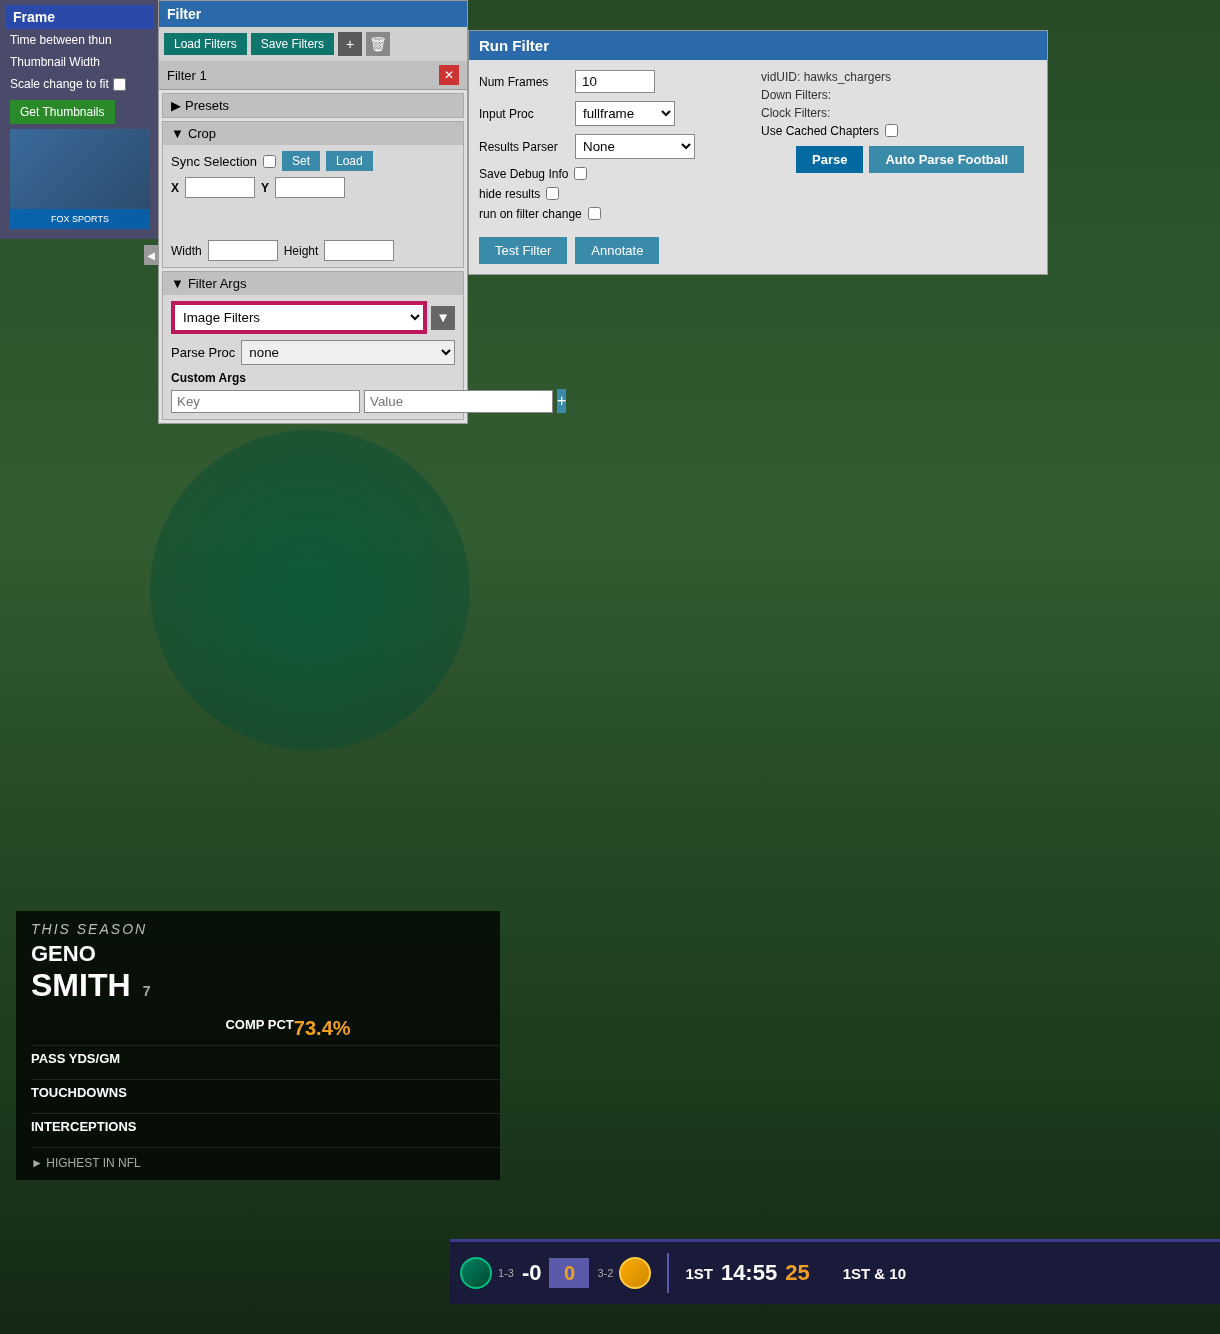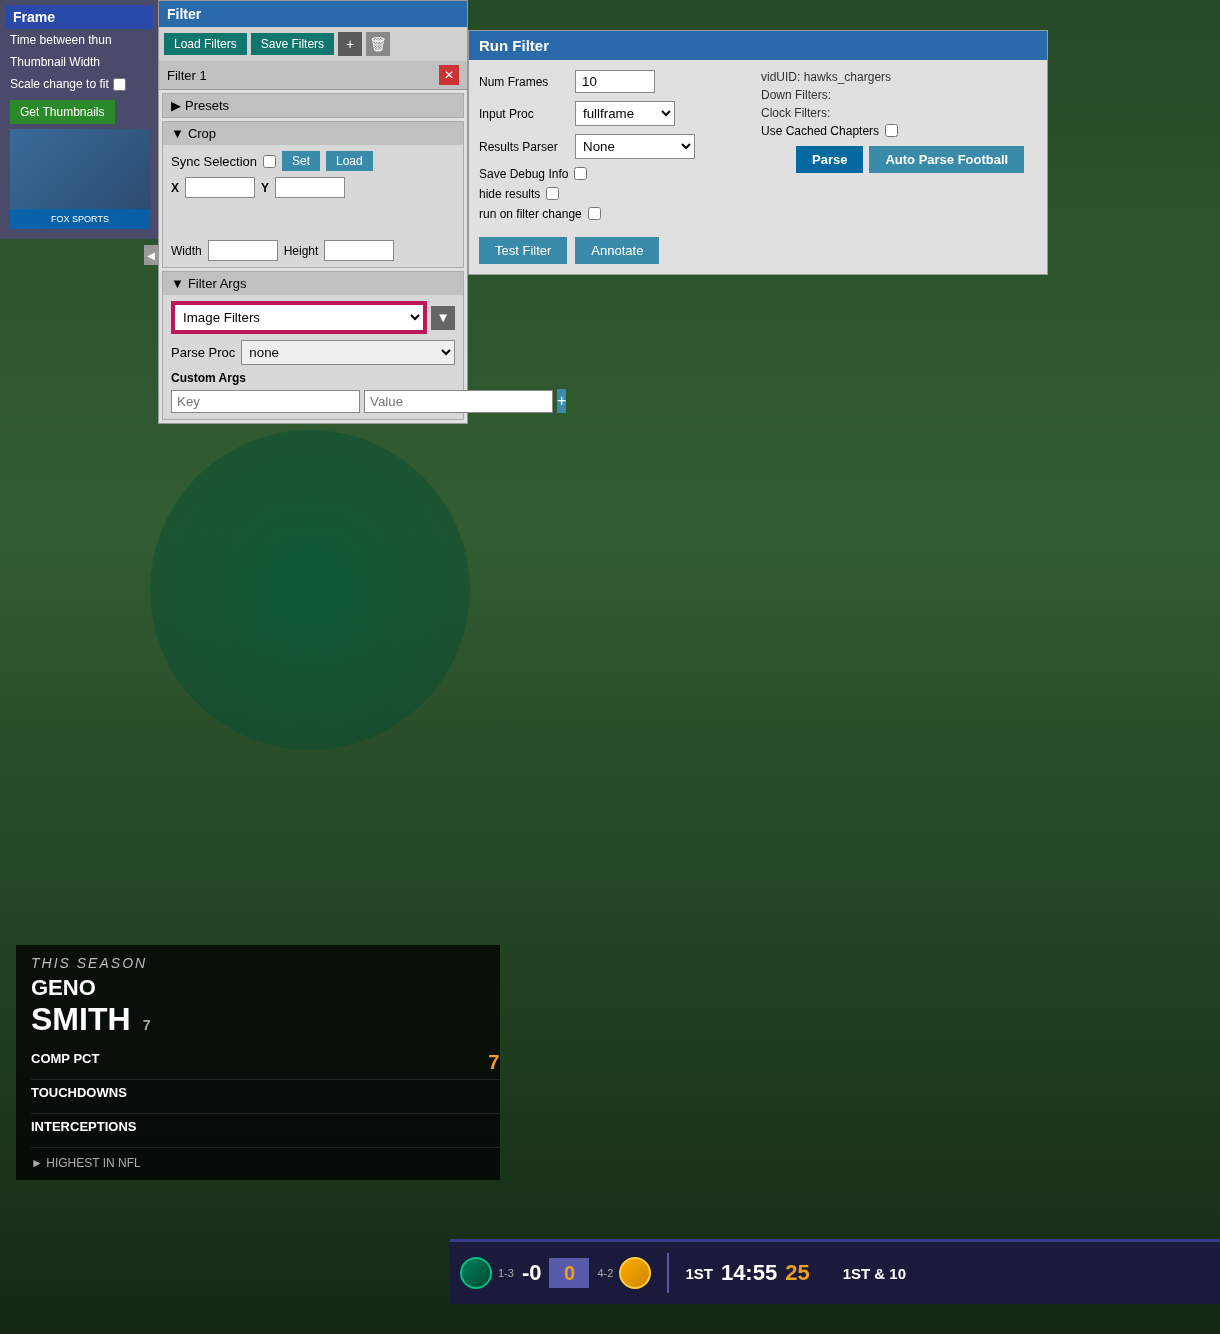--- a/index.html
+++ b/index.html
@@ -412,23 +412,27 @@
   <div style="position:absolute;top:50px;left:150px;width:320px;height:320px;border-radius:50%;background:radial-gradient(circle,rgba(0,90,60,0.7),rgba(0,60,40,0.3));z-index:1;"></div>
 
   <div style="position:absolute;bottom:0;left:0;width:544px;background:rgba(0,0,0,0.75);padding:10px 15px;margin-left:16px;">
     <div style="color:#bbb;font-size:14px;font-style:italic;letter-spacing:2px;margin-bottom:4px;">THIS SEASON</div>
     <div style="color:white;font-size:22px;font-weight:bold;margin-bottom:8px;">
       <span>GENO</span>
       <span style="color:#aaa;font-size:12px;margin-left:5px;"></span><br>
       <span style="font-size:32px;">SMITH</span>
       <span style="color:#aaa;font-size:14px;margin-left:6px;">7</span>
     </div>
-    <div style="display:flex;justify-content:space-between;padding:5px 0;border-bottom:1px solid rgba(255,255,255,0.1);">
+    <div style="display:flex;justify-content:center;padding:5px 0;border-bottom:1px solid rgba(255,255,255,0.1);">
       <span style="color:white;font-weight:bold;font-size:13px;">COMP PCT</span>
       <span style="color:#f0a020;font-size:20px;font-weight:bold;">73.4%</span>
+    </div>
+    <div style="display:flex;justify-content:space-between;padding:5px 0;border-bottom:1px solid rgba(255,255,255,0.1);">
+      <span style="color:white;font-weight:bold;font-size:13px;">PASS YDS/GM</span>
+      <span style="color:white;font-size:20px;font-weight:bold;">250</span>
     </div>
     <div style="display:flex;justify-content:space-between;padding:5px 0;border-bottom:1px solid rgba(255,255,255,0.1);">
       <span style="color:white;font-weight:bold;font-size:13px;">TOUCHDOWNS</span>
       <span style="color:white;font-size:20px;font-weight:bold;">9</span>
     </div>
     <div style="display:flex;justify-content:space-between;padding:5px 0;border-bottom:1px solid rgba(255,255,255,0.1);">
       <span style="color:white;font-weight:bold;font-size:13px;">INTERCEPTIONS</span>
       <span style="color:white;font-size:20px;font-weight:bold;">2</span>
     </div>
     <div style="color:#aaa;font-size:12px;margin-top:8px;">► HIGHEST IN NFL</div>
@@ -439,21 +443,21 @@
 
   <div style="display:flex;align-items:center;gap:6px;">
     <div style="width:32px;height:32px;border-radius:50%;background:linear-gradient(135deg,#008060,#004a30);border:2px solid #00c080;"></div>
     <div style="color:#aaa;font-size:11px;">1-3</div>
   </div>
   <div style="color:white;font-size:22px;font-weight:bold;">-0</div>
   <div style="background:#5a5aaa;width:40px;height:30px;display:flex;align-items:center;justify-content:center;">
     <span style="color:#f0a020;font-weight:bold;font-size:20px;">0</span>
   </div>
   <div style="display:flex;align-items:center;gap:6px;">
-    <div style="color:#aaa;font-size:11px;">4-2</div>
+    <div style="color:#aaa;font-size:11px;">3-2</div>
     <div style="width:32px;height:32px;border-radius:50%;background:linear-gradient(135deg,#ffaa00,#cc8800);border:2px solid #ffcc44;"></div>
   </div>
   <div style="width:2px;height:40px;background:#5a5aaa;margin:0 8px;"></div>
   <div style="color:white;font-size:15px;font-weight:bold;">1ST</div>
   <div style="color:white;font-size:22px;font-weight:bold;">14:55</div>
   <div style="color:#f0a020;font-size:22px;font-weight:bold;">25</div>
   <div style="color:white;font-size:15px;font-weight:bold;margin-left:25px;">1ST &amp; 10</div>
 </div>
 
 <div class="left-panel">

